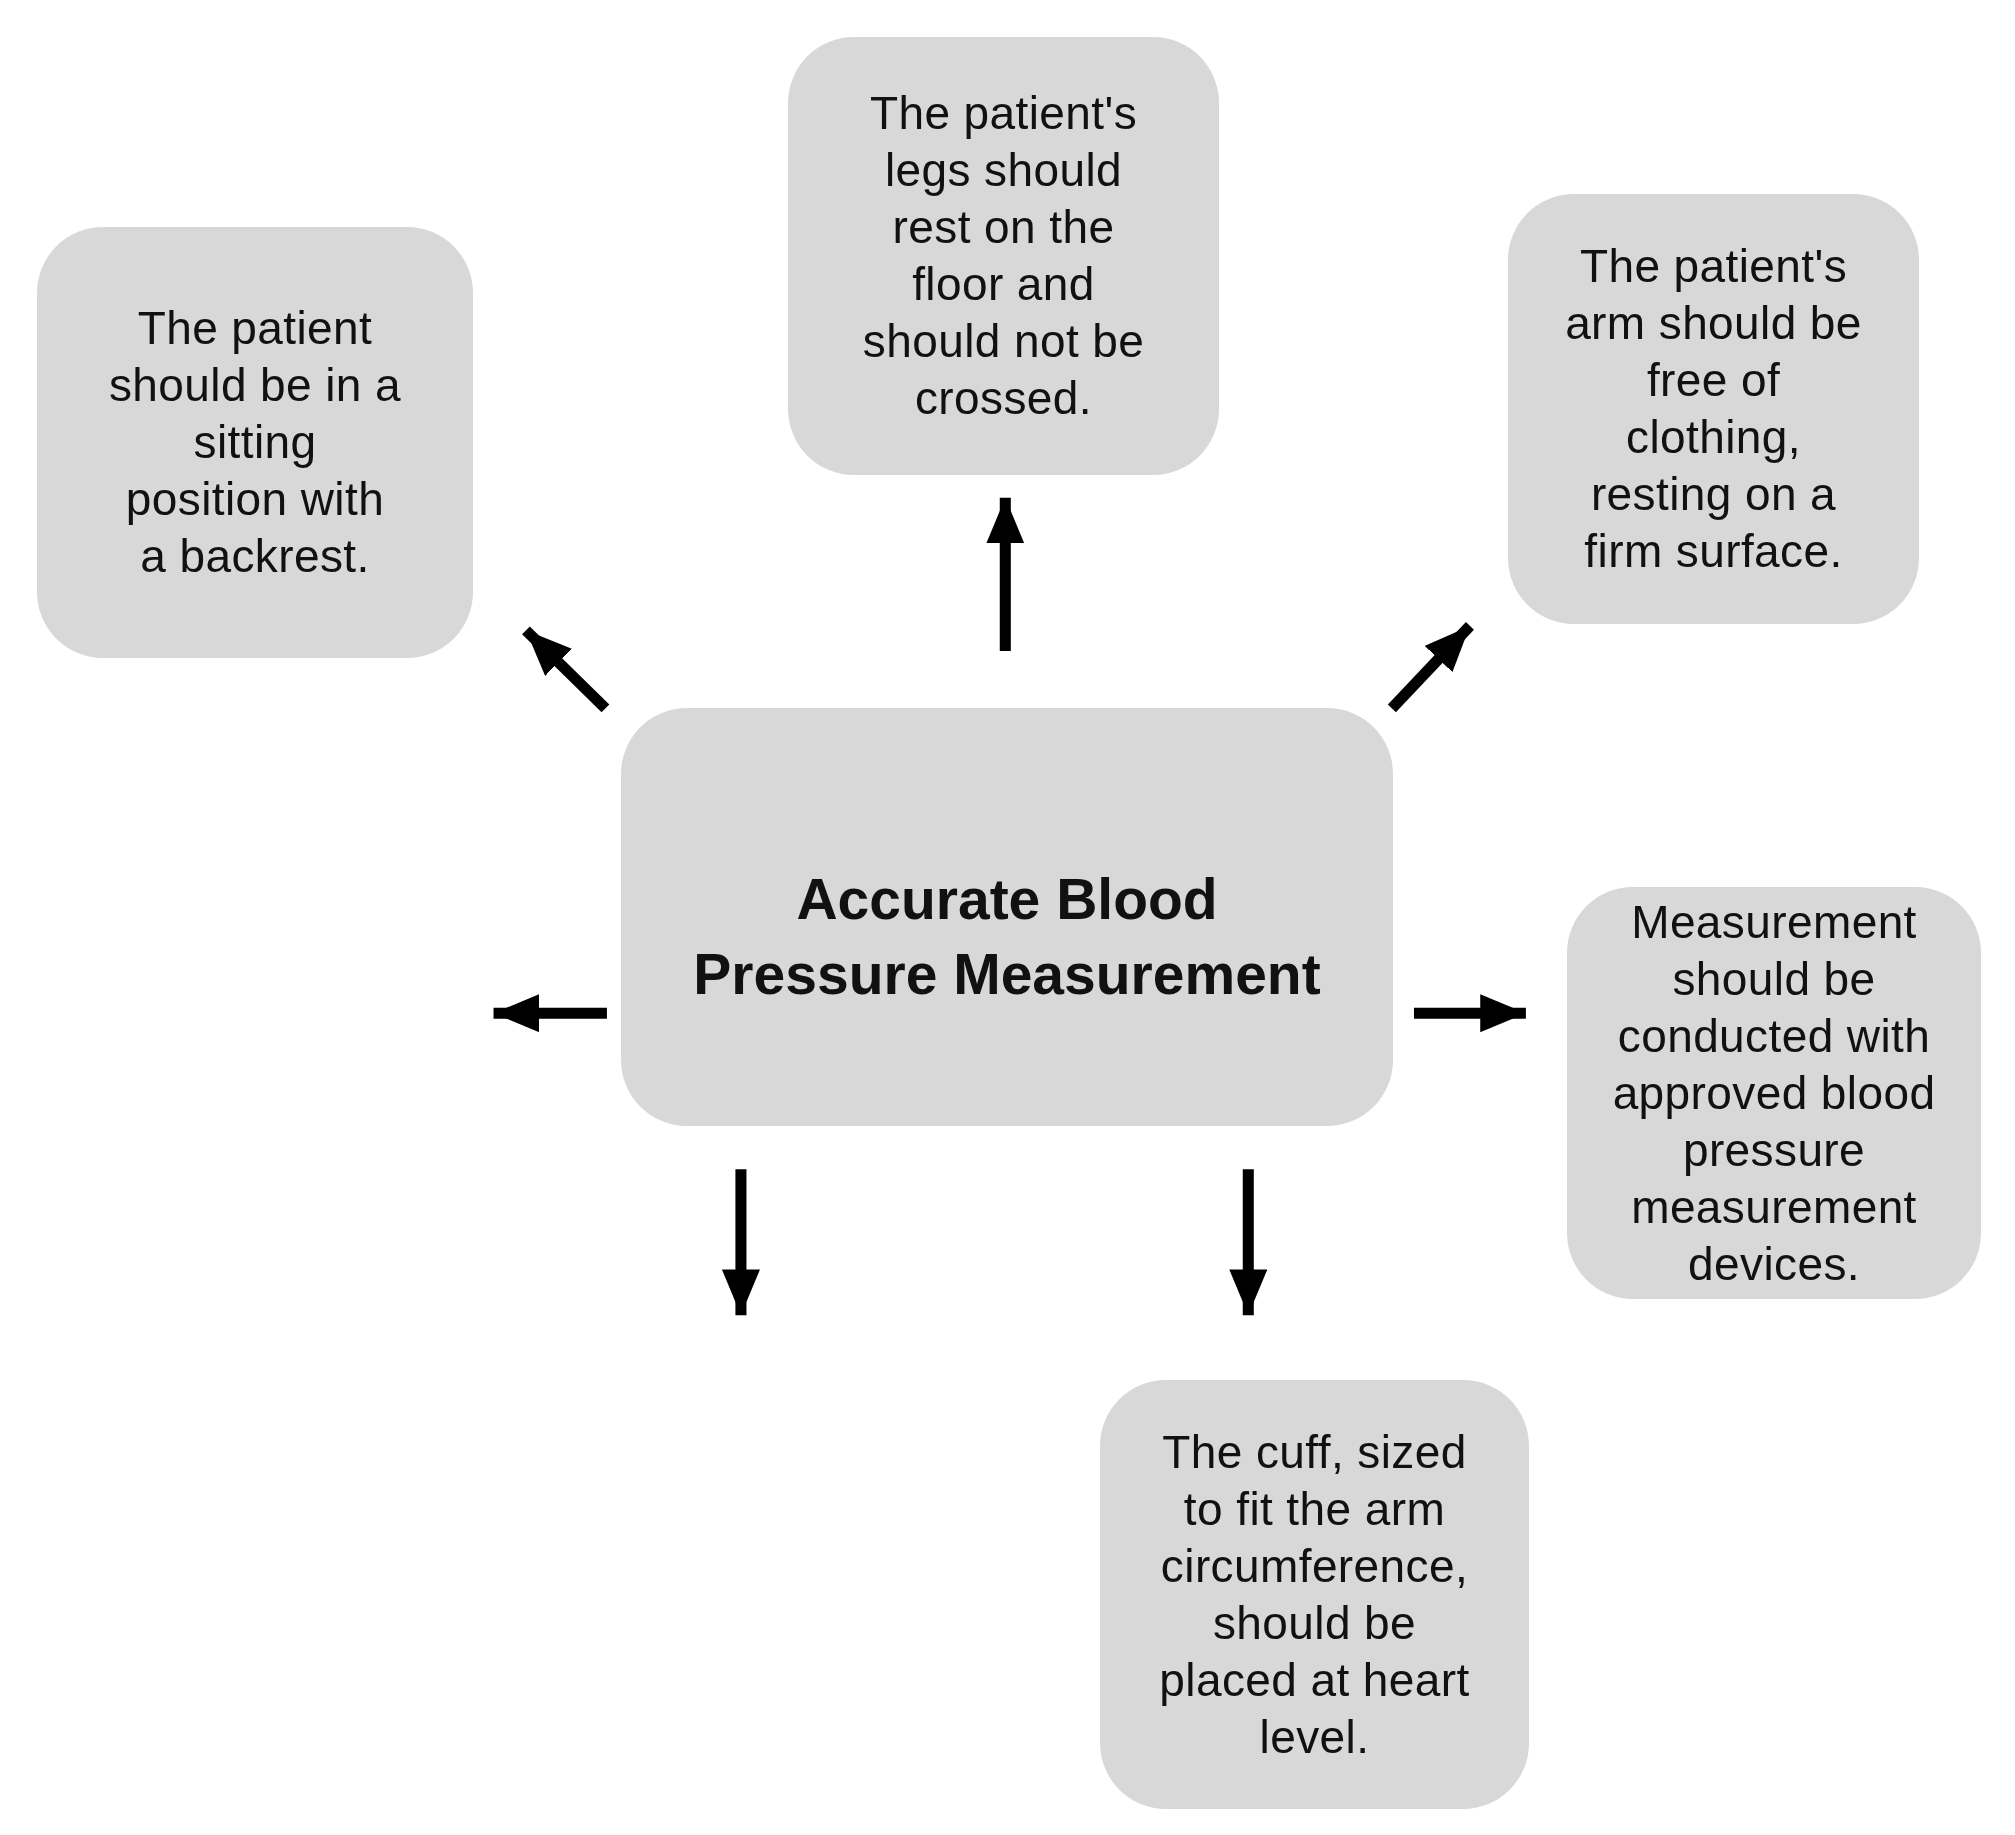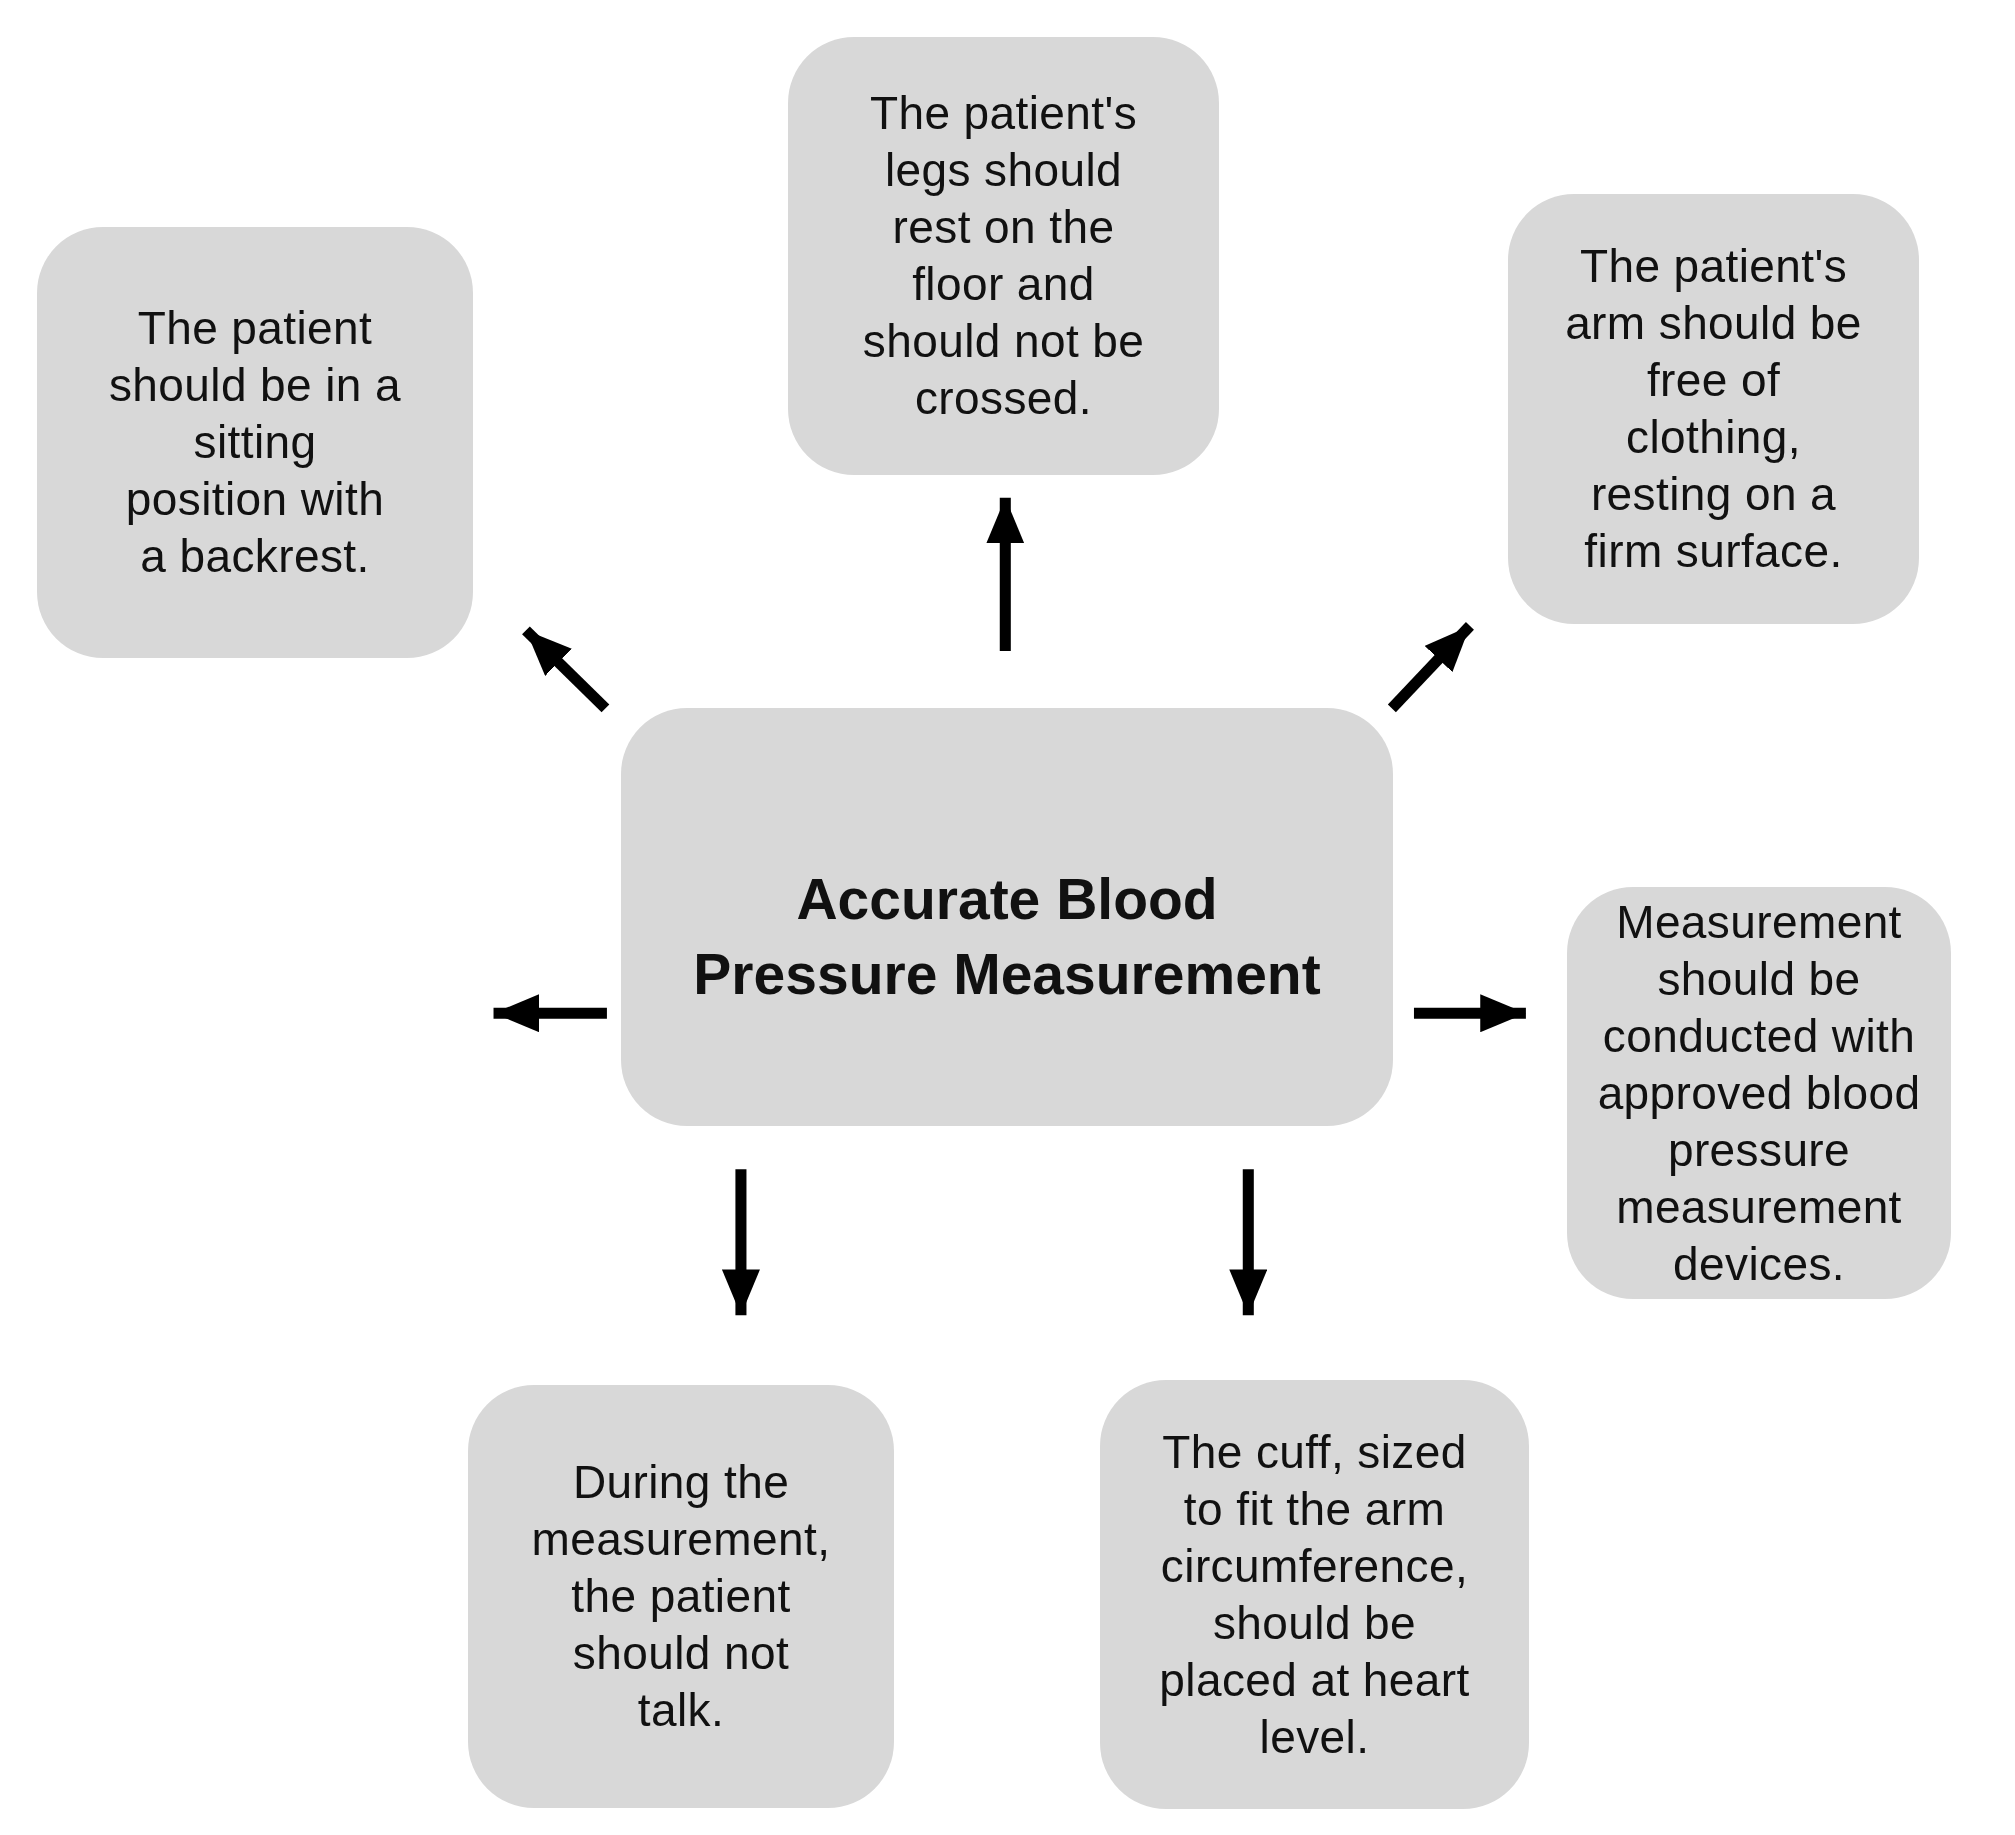--- a/index.html
+++ b/index.html
@@ -101,37 +101,30 @@
 resting on a
 firm surface.</span>
   </div>
 
 
   <div class="node center-node" style="left:621px; top:708px; width:772px; height:418px;">
     <span class="node-text">Accurate Blood
 Pressure Measurement</span>
   </div>
 
-  <div class="node" style="left:1567px; top:887px; width:384px; height:412px;">
+  <div class="node" style="left:1567px; top:887px; width:414px; height:412px;">
     <span class="node-text">Measurement
 should be
 conducted with
 approved blood
 pressure
 measurement
 devices.</span>
   </div>
 
-  <div class="node" style="left:468px; top:1385px; width:426px; height:423px;">
-    <span class="node-text">During the
-measurement,
-the patient
-should not
-talk.</span>
-  </div>
 
   <div class="node" style="left:1100px; top:1380px; width:429px; height:429px;">
     <span class="node-text">The cuff, sized
 to fit the arm
 circumference,
 should be
 placed at heart
 level.</span>
   </div>
 

